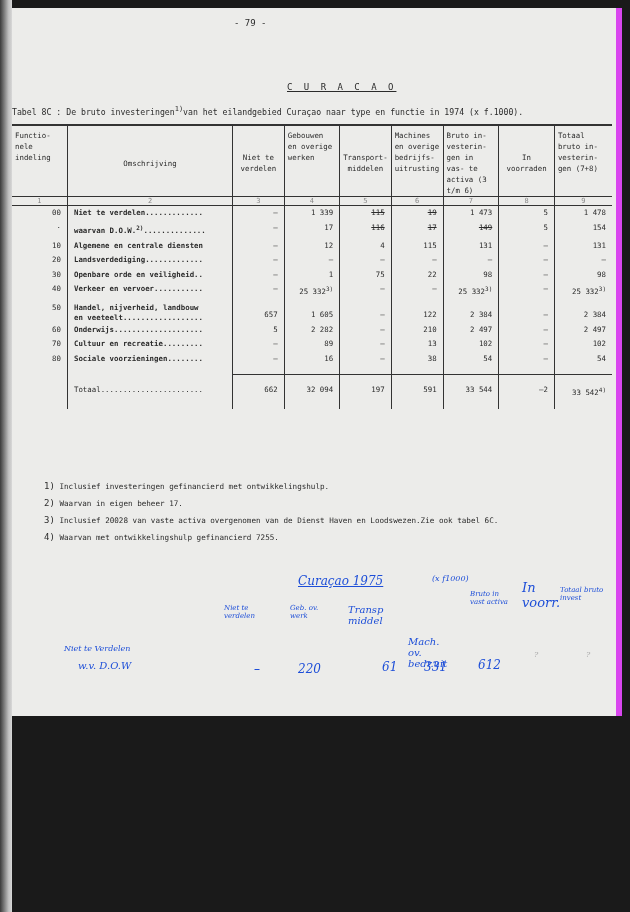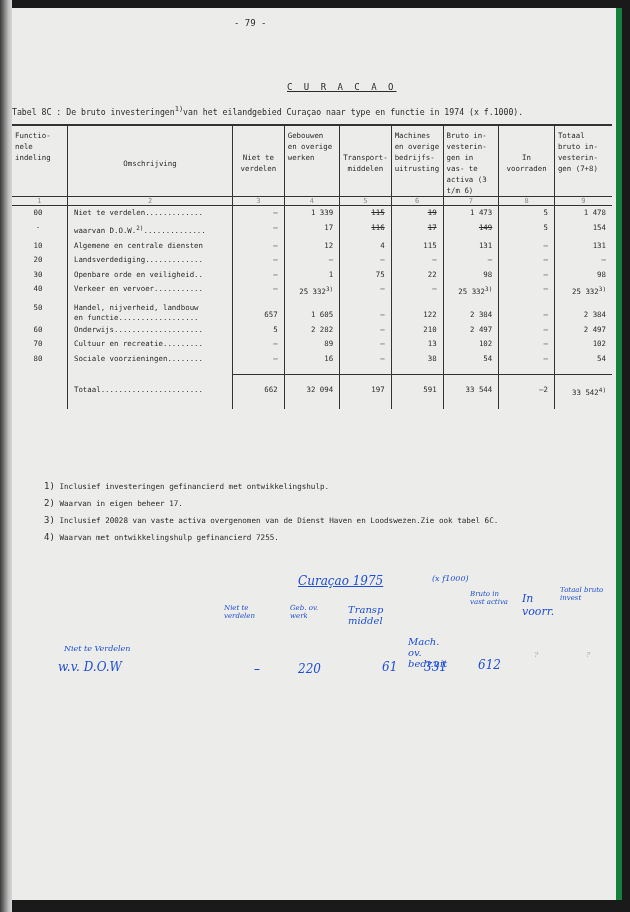--- a/index.html
+++ b/index.html
@@ -8,23 +8,23 @@
       background: #1a1a1a;
       position: relative;
       font-family: "DejaVu Sans Mono", "Liberation Mono", monospace;
       color: #2b2b2b;
     }
     .binding {
       position: absolute; left: 0; top: 0; width: 12px; height: 912px;
       background: linear-gradient(to right, #3a3a3a, #bdbdbd 70%, #d8d8d8);
     }
     .page {
-      position: absolute; left: 12px; top: 8px; width: 604px; height: 892px;
+      position: absolute; left: 12px; top: 8px; width: 604px; height: 708px;
       background: #ececea;
-      border-right: 6px solid #15803d;
+      border-right: 6px solid #d946ef;
     }
     .pagenum { position: absolute; left: 222px; top: 10px; font-size: 9px; }
     .country {
       position: absolute; left: 275px; top: 74px; font-size: 9px; letter-spacing: 3px;
       text-decoration: underline;
     }
     .caption { position: absolute; left: 0px; top: 97px; font-size: 8.2px; white-space: nowrap; }
     .caption sup { font-size: 7px; }
 
     table.main {
@@ -36,22 +36,22 @@
       border-left: 1.4px solid #333; padding: 0 3px; vertical-align: top; font-weight: normal;
     }
     table.main tr > *:first-child { border-left: none; }
     table.main th { text-align: left; line-height: 11px; padding-top: 4px; height: 54px; }
     table.main th.center { text-align: center; vertical-align: middle; }
     tr.colnum td {
       border-top: 1.6px solid #333; border-bottom: 1.6px solid #333;
       text-align: center; color: #888; font-size: 7px; height: 8px; line-height: 8px;
     }
     tr.datarow td { line-height: 14.6px; height: 14.6px; text-align: right; padding-right: 6px; }
-    tr.datarow td.code { text-align: center; }
-    tr.datarow td.desc { text-align: left; padding-left: 6px; white-space: nowrap; }
+    tr.datarow td.code { }
+    tr.datarow td.desc { text-align: left; padding-left: 6px; white-space: nowrap; font-weight: bold; }
     tr.datarow td.desc2 { line-height: 10px; padding-top: 2px; }
     tr.spacer td { height: 8px; }
     tr.total td { border-top: 1.4px solid #333; height: 30px; line-height: 30px; text-align: right; padding-right: 6px; }
     tr.total td.desc { text-align: left; padding-left: 6px; }
     .fn { font-size: 6px; vertical-align: super; }
 
     .footnotes { position: absolute; left: 32px; top: 470px; font-size: 7.6px; line-height: 17px; }
     .footnotes .n { font-size: 9px; }
 
     .hand { position: absolute; font-family: "DejaVu Serif", serif; font-style: italic; color: #1d4ed8; }
@@ -167,21 +167,21 @@
       <td>–</td>
       <td>–</td>
       <td><span>25 332</span><span class="fn">3)</span></td>
       <td>–</td>
       <td><span>25 332</span><span class="fn">3)</span></td>
     </tr>
     <tr class="datarow">
       <td class="code">50</td>
       <td class="desc desc2">
             <div>Handel, nijverheid, landbouw</div>
-            <div>en functie..................</div>
+            <div>en veeteelt..................</div>
           </td>
       <td style="vertical-align:bottom">657</td>
       <td style="vertical-align:bottom">1 605</td>
       <td style="vertical-align:bottom">–</td>
       <td style="vertical-align:bottom">122</td>
       <td style="vertical-align:bottom">2 384</td>
       <td style="vertical-align:bottom">–</td>
       <td style="vertical-align:bottom">2 384</td>
     </tr>
     <tr class="datarow">
@@ -249,24 +249,24 @@
     <div><span class="n">4)</span> <span>Waarvan met ontwikkelingshulp gefinancierd 7255.</span></div>
   </div>
 
   <div class="hand" style="left:286px;top:566px;font-size:12px;text-decoration:underline">Curaçao 1975</div>
   <div class="hand" style="left:420px;top:566px;font-size:8px">(x f1000)</div>
   <div class="hand" style="left:212px;top:596px;font-size:7px;width:40px">Niet te verdelen</div>
   <div class="hand" style="left:278px;top:596px;font-size:7px;width:40px">Geb. ov. werk</div>
   <div class="hand" style="left:336px;top:596px;font-size:10px;width:40px">Transp middel</div>
   <div class="hand" style="left:396px;top:628px;font-size:10px;width:48px">Mach. ov. bedr.uit</div>
   <div class="hand" style="left:458px;top:582px;font-size:7px;width:40px">Bruto in vast activa</div>
-  <div class="hand" style="left:510px;top:584px;font-size:11px;width:30px">In voorr.</div>
+  <div class="hand" style="left:510px;top:572px;font-size:13px;width:30px">In voorr.</div>
   <div class="hand" style="left:548px;top:578px;font-size:7px;width:50px">Totaal bruto invest</div>
   <div class="hand" style="left:52px;top:636px;font-size:8px">Niet te Verdelen</div>
-  <div class="hand" style="left:46px;top:652px;font-size:12px">w.v. D.O.W</div>
+  <div class="hand" style="left:66px;top:652px;font-size:10px">w.v. D.O.W</div>
   <div class="hand" style="left:242px;top:654px;font-size:12px">–</div>
   <div class="hand" style="left:286px;top:654px;font-size:12px">220</div>
   <div class="hand" style="left:370px;top:652px;font-size:12px">61</div>
   <div class="hand" style="left:412px;top:652px;font-size:12px">331</div>
   <div class="hand" style="left:466px;top:650px;font-size:12px">612</div>
   <div class="hand" style="left:522px;top:642px;font-size:8px;color:#aaa">?</div>
   <div class="hand" style="left:574px;top:642px;font-size:8px;color:#aaa">?</div>
 </div>
 
 </body></html>

